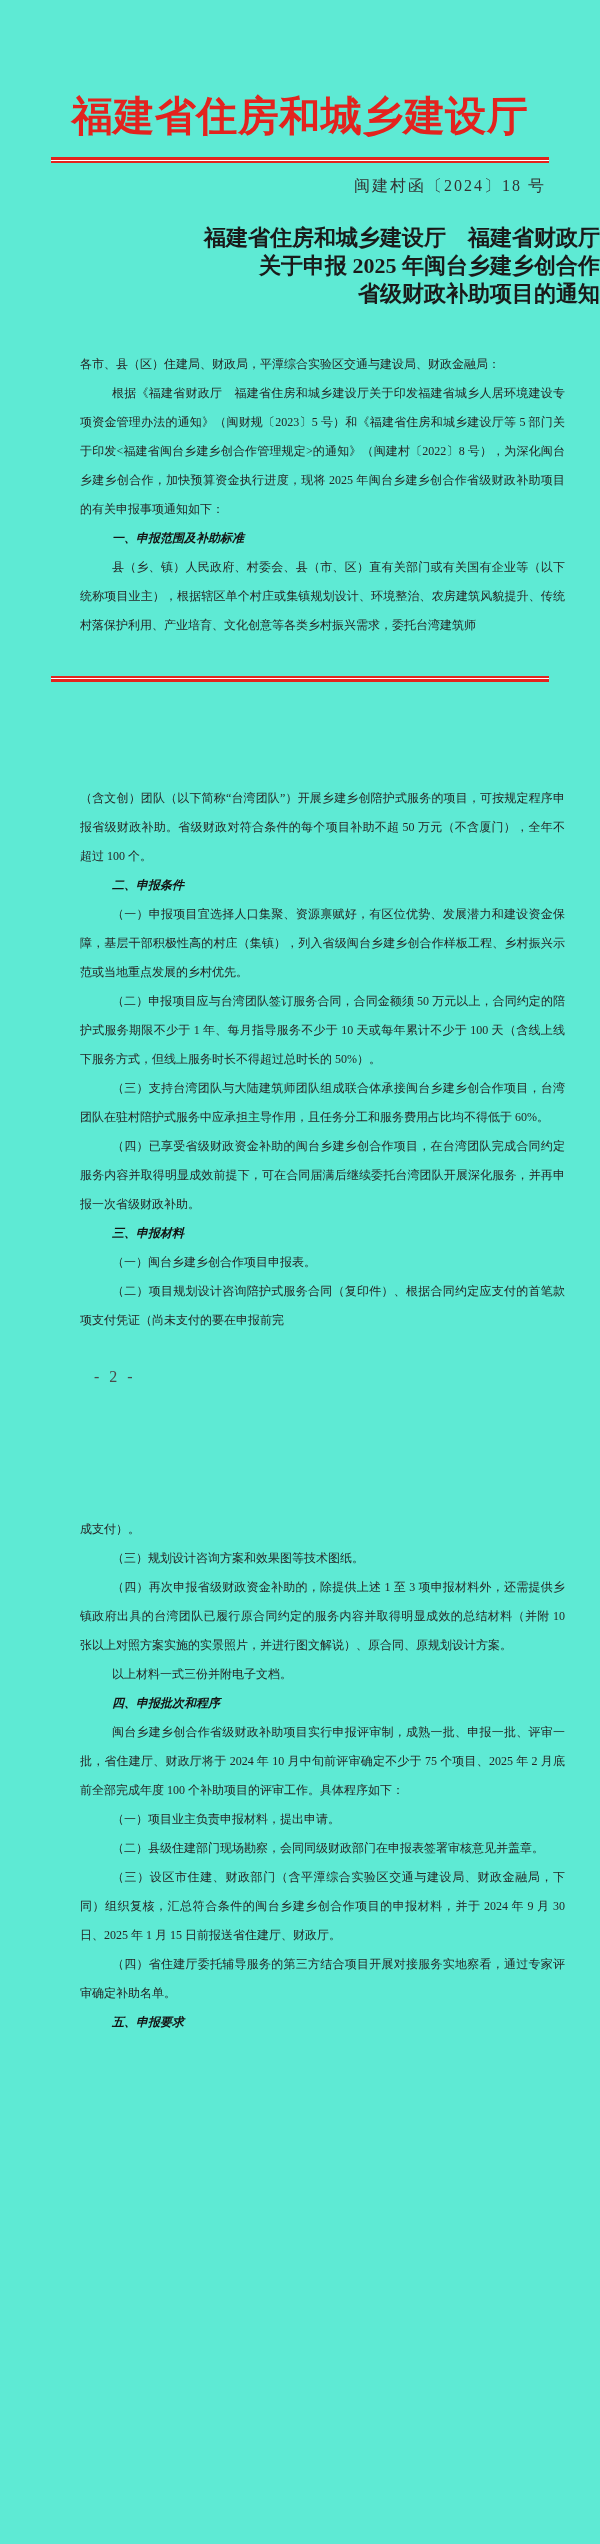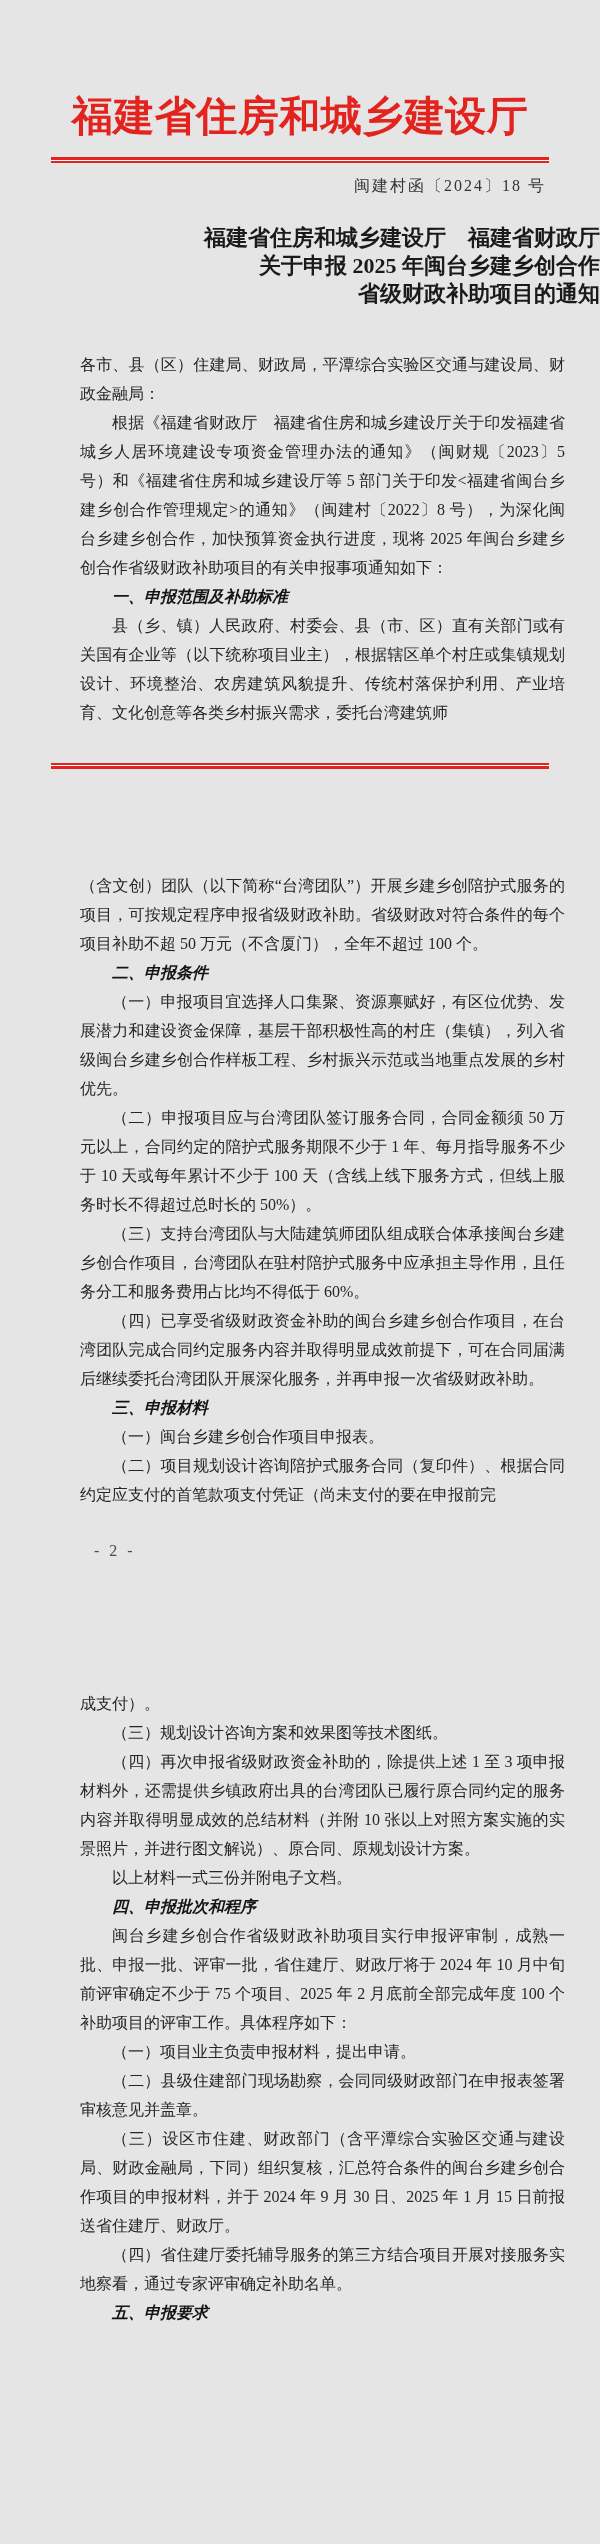--- a/index.html
+++ b/index.html
@@ -2,21 +2,21 @@
 <html style="--red: #e3231e;"><head>
 <meta charset="utf-8">
 <style>
   html, body { margin: 0; padding: 0; background: #ffffff; }
   body {
     width: 600px; height: 2544px;
     font-family: "Liberation Serif", "DejaVu Serif", serif;
     color: #262626;
     overflow: hidden;
   }
-  .doc { position: relative; width: 600px; height: 2544px; background: #e5e5e5; }
+  .doc { position: relative; width: 600px; height: 2544px; background: #5eead4; }
 
   .banner {
     padding-top: 88px;
     text-align: center;
     font-size: 41px;
     line-height: 57px;
     font-weight: 700;
     letter-spacing: 0.5px;
     color: var(--red, #e3231e);
     font-family: "Liberation Serif", "DejaVu Serif", serif;
@@ -44,21 +44,21 @@
     margin-top: 26px;
     text-align: right;
     font-weight: 700;
     font-size: 22px;
     line-height: 28px;
     color: #1a1a1a;
   }
   .page-body {
     padding-left: 80px;
     padding-right: 35px;
-    font-size: 16px;
+    font-size: 12px;
     line-height: 29px;
     text-align: justify;
     color: #262626;
   }
   .page-body p { margin: 0; padding: 0; }
   .ind { text-indent: 32px; }
   .heading {
     font-family: "Liberation Sans", "DejaVu Sans", sans-serif;
     font-weight: 700;
     color: #141414;

